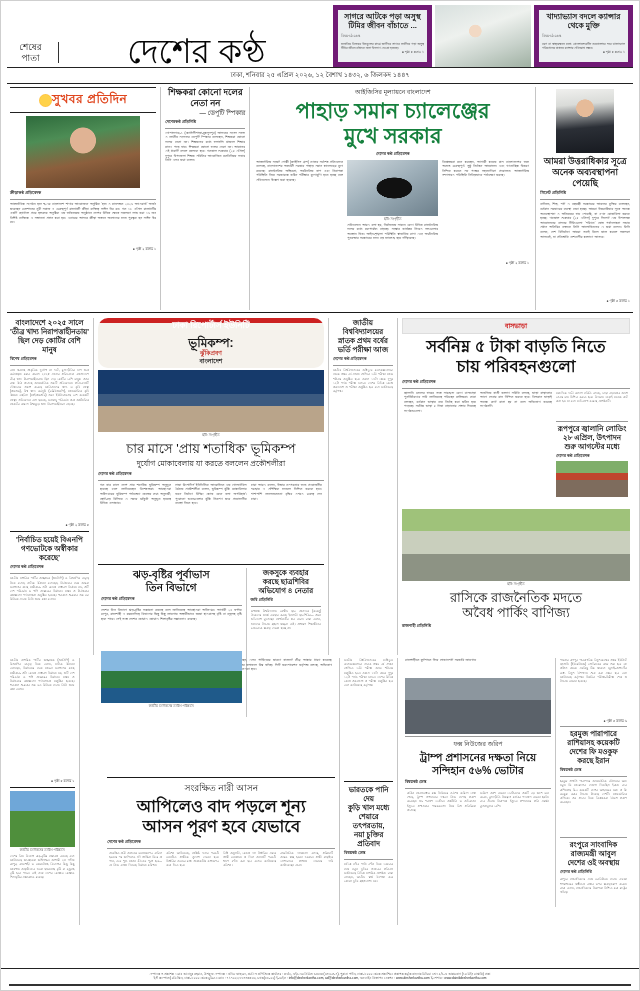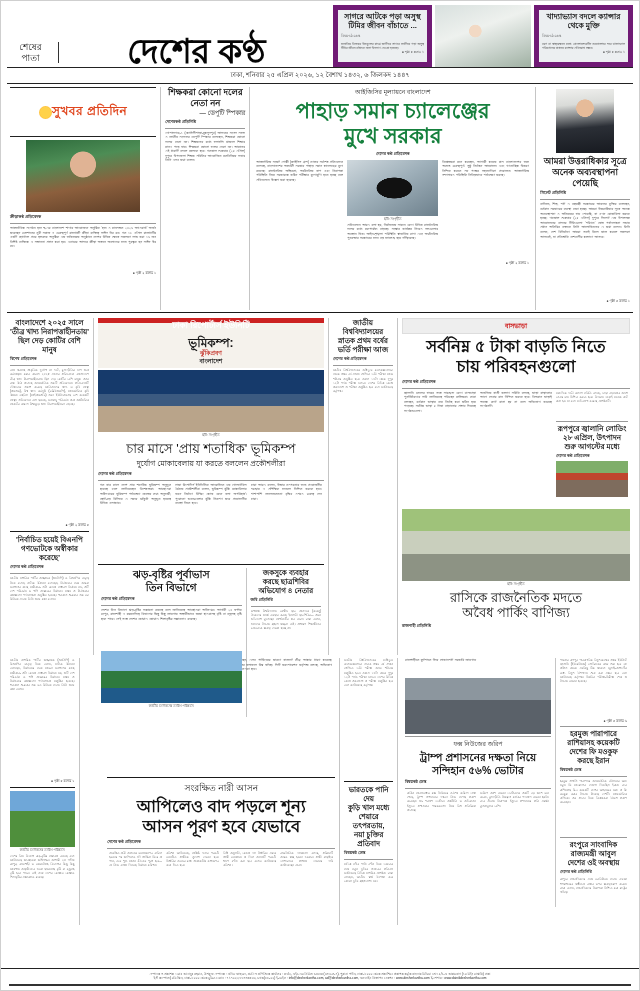--- a/index.html
+++ b/index.html
@@ -49,21 +49,21 @@
   .h-xs  { font-size: 7.2px; font-weight: bold; line-height: 1.26; text-align: center; color: #111; }
   .sub-h { font-size: 7.6px; line-height: 1.3; text-align: center; color: #111; }
 
   
   .masthead { display: flex; align-items: flex-end; padding: 4px 6px 0 6px; }
   .flag-left {
     width: 52px; text-align: center; font-size: 9px; line-height: 1.15;
     color: #111; border-right: 1px solid #333; padding-right: 4px; margin-bottom: 4px;
   }
   .flag-title {
-    flex: 1; text-align: center; font-size: 34px; font-weight: bold;
+    flex: 1; text-align: center; font-size: 34px; font-weight: normal;
     letter-spacing: -0.5px; color: #050505; line-height: 0.95; padding-left: 6px;
   }
   .teaser-zone { width: 300px; display: flex; gap: 3px; margin-left: 6px; }
   .teaser {
     flex: 1; background: #eceff1; border: 5px solid #701a75;
     padding: 2px 3px; min-height: 62px;
   }
   .teaser-head { font-size: 7.6px; font-weight: bold; text-align: center; line-height: 1.25; color: #111; }
   .teaser-by { font-size: 3.6px; color: #333; margin-top: 2px; }
   .teaser-body { font-size: 3px; line-height: 4.1px; color: #444; margin-top: 2px; text-align: justify; }
@@ -96,20 +96,21 @@
   }
   .ph-phone {
     background:
       radial-gradient(ellipse at 52% 50%, #111 0 26%, transparent 27%),
       linear-gradient(150deg,#cfd8dd 0%,#9fb0ba 45%,#6d808c 100%);
   }
   .ph-banner {
     background:
       linear-gradient(180deg,#cc2222 0 9%, #f5f2ec 9% 100%),
       #f5f2ec;
+    border-radius: 10px;
   }
   .ph-panel {
     background: linear-gradient(180deg,#163a6b 0 38%, #3c5a80 38% 58%, #b9a48a 58% 100%);
   }
   .ph-street {
     background:
       linear-gradient(180deg,#9fc27a 0 30%, #c9cfbd 30% 62%, #8d9384 62% 100%);
   }
   .ph-market {
     background:
@@ -126,21 +127,21 @@
   }
 
   
   .cols { display: flex; }
   .col { padding: 0 3px; }
   .sep-v { width: 1px; background: #c5c5c5; margin: 0 1px; }
 
   .sukhobor-bar {
     display: flex; align-items: center; justify-content: center; 
     border-top: 1px solid #222; border-bottom: 1px solid #222;
-    padding: 14px 0; margin-bottom: 3px;
+    padding: 2px 0; margin-bottom: 3px;
   }
   .sun {
     width: 13px; height: 13px; border-radius: 50%;
     background: radial-gradient(circle,#ffd24a 0 55%, #ff9a1f 100%);
     flex: none;
   }
   .sukhobor-txt { font-size: 12px; font-weight: bold; color: #e0451d; letter-spacing: 0.5px; }
 
   .section-tag {
     font-size: 6.2px; color: #cc1111; font-weight: bold;

